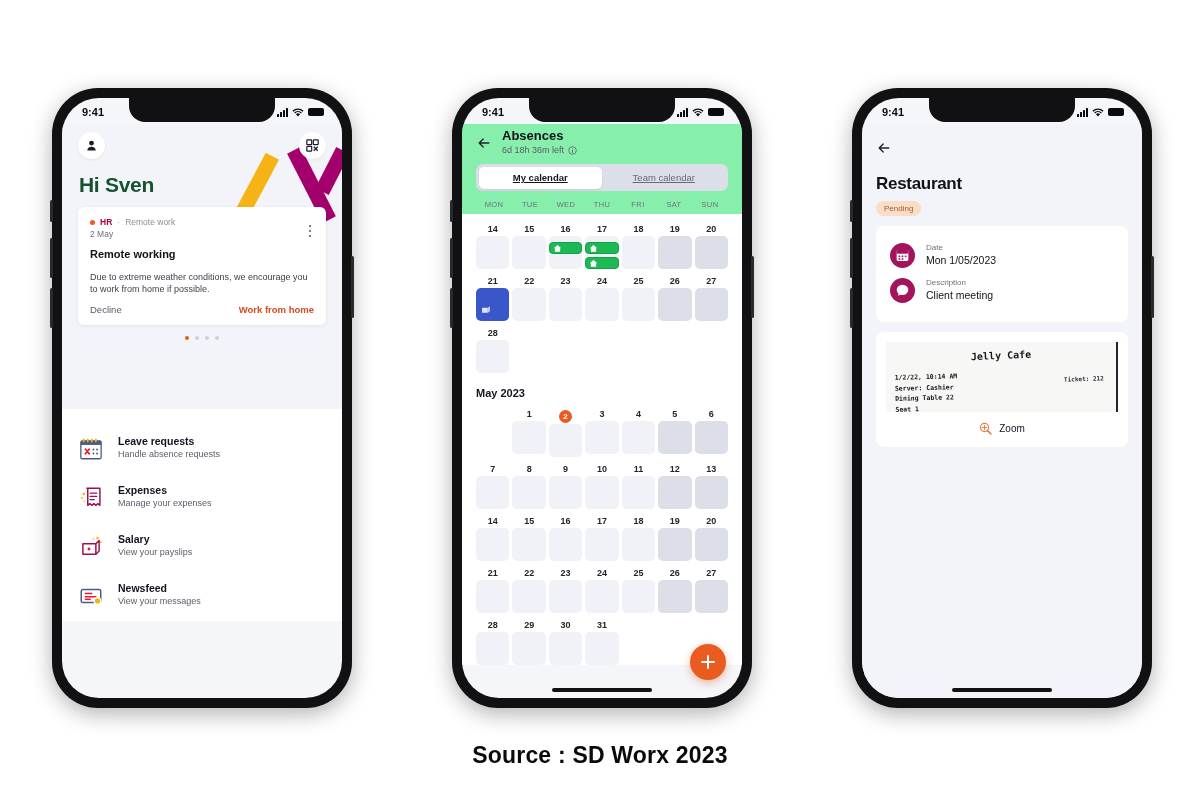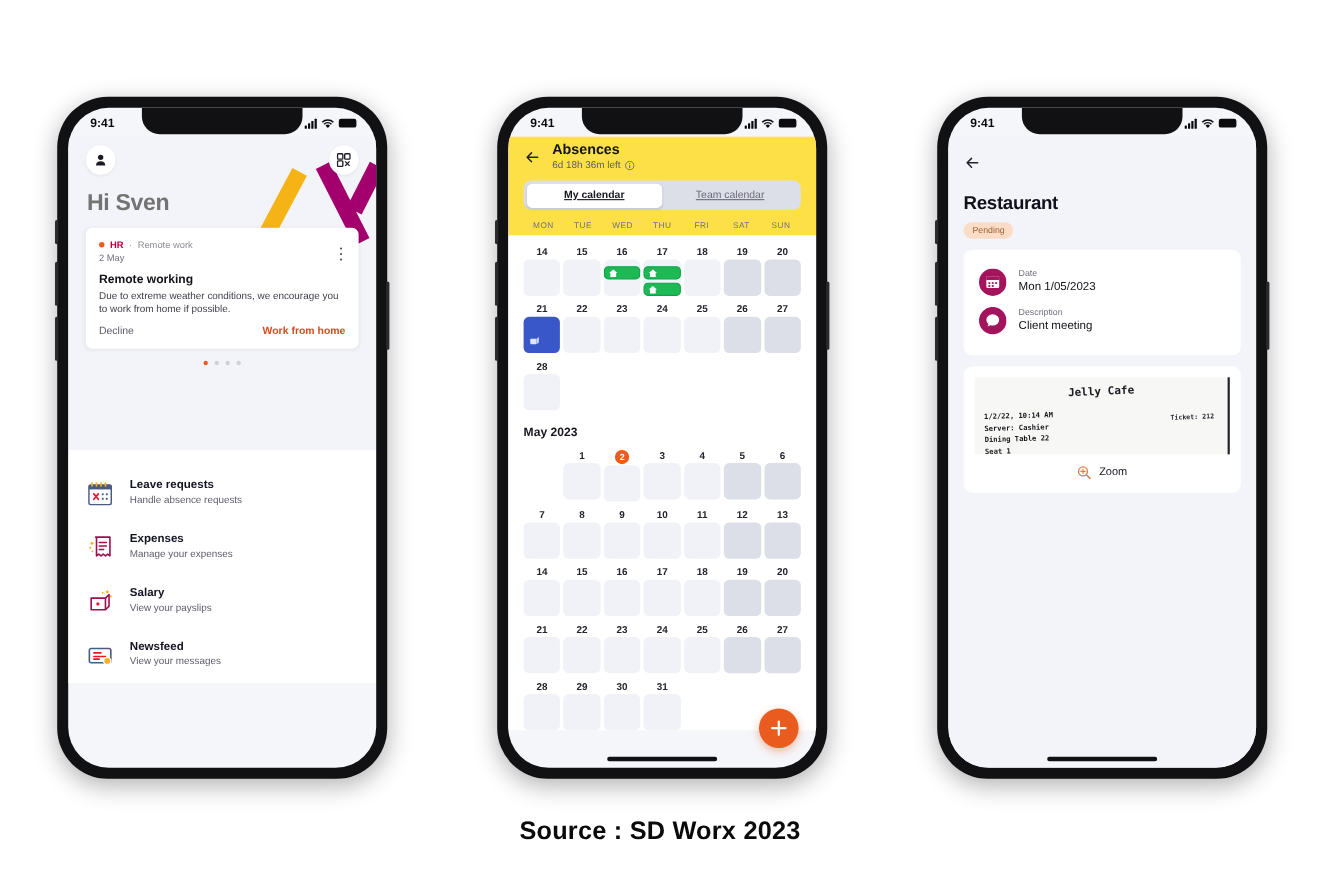--- a/index.html
+++ b/index.html
@@ -67,21 +67,21 @@
   .p1-top { position:relative; background:#f3f4f9; padding: 8px 16px 0; height: 285px; }
   .circ-btn {
     width:27px; height:27px; border-radius:50%; background:#fff;
     display:flex; align-items:center; justify-content:center;
     box-shadow: 0 1px 3px rgba(0,0,0,.07);
   }
   .p1-iconrow { display:flex; justify-content:space-between; align-items:center; position:relative; z-index:6;}
   .avatar-glyph { width:13px; height:13px; }
   .qr-glyph { width:13px; height:13px; }
   .greet {
-    font-size: 21px; font-weight: bold; color:#737373;
+    font-size: 21px; font-weight: bold; color:#14532d;
     margin: 14px 0 10px 1px; position:relative; z-index:6; letter-spacing:-.3px;
   }
   
   .deco { position:absolute; top:0; right:0; width:130px; height:150px; overflow:hidden; pointer-events:none; z-index:1;}
   .deco span { position:absolute; display:block; }
   .d-yellow1 { width:15px; height:72px; background:#f5b316; transform: rotate(28deg); left:36px; top:28px;}
   .d-magenta1{ width:15px; height:78px; background:#a3006e; transform: rotate(-27deg); left:92px; top:22px;}
   .d-magenta2{ width:15px; height:46px; background:#a3006e; transform: rotate(27deg); left:113px; top:24px;}
   .d-red     { width:14px; height:14px; background:#e8192c; left:88px; top:86px;}
   .d-yellow2 { width:12px; height:36px; background:#f5b316; transform: rotate(-22deg); left:87px; top:108px;}
@@ -93,36 +93,36 @@
   .nc-head { display:flex; justify-content:space-between; align-items:flex-end; }
   .nc-tagline { display:flex; align-items:center; gap:5px; font-size:8.5px; }
   .nc-dot { width:5px; height:5px; border-radius:50%; background:#ea5b1f; }
   .nc-hr { font-weight:bold; color:#b3003f; }
   .nc-sep { color:#9a9aa5; }
   .nc-sub { color:#8d8d99; }
   .nc-date { font-size:8.5px; color:#6f6f7c; margin-top:2px; }
   .kebab { display:flex; flex-direction:column; gap:2.5px; padding:2px 3px; }
   .kebab i { width:2.5px; height:2.5px; border-radius:50%; background:#55555f; display:block;}
   .nc-title { font-size:11px; font-weight:bold; color:#111217; margin-top:9px; }
-  .nc-text { font-size:9px; color:#3e3e49; line-height:1.38; margin-top:3px; }
+  .nc-text { font-size:9px; color:#3e3e49; line-height:1.38; margin-top:11px; }
   .nc-actions { display:flex; justify-content:space-between; margin-top:8px; font-size:9.5px; }
   .act-decline { color:#5a5a66; }
   .act-primary { color:#d64a1e; font-weight:bold; }
   .dots { display:flex; justify-content:center; gap:6px; margin-top:11px; }
   .dots i { width:4px; height:4px; border-radius:50%; background:#cfd0da; display:block;}
   .dots i.on { background:#ea5b1f; }
 
   .p1-list { background:#fff; padding: 16px 16px 0; }
   .row-item { display:flex; align-items:flex-start; gap:14px; padding: 10px 0 12px; }
   .row-ico { width:26px; height:26px; flex:none; margin-top:1px; }
   .row-title { font-size:10.5px; font-weight:bold; color:#121320; }
   .row-sub { font-size:9px; color:#5d5d6b; margin-top:2px; }
 
   
-  .p2-head { background:#fde047; padding: 4px 14px 0; }
+  .p2-head { background:#86efac; padding: 4px 14px 0; }
   .p2-titlerow { display:flex; align-items:flex-start; gap:10px; }
   .backarrow { width:16px; height:16px; flex:none; margin-top:7px; }
   .p2-title { font-size:13px; font-weight:bold; color:#101119; }
   .p2-sub { font-size:9px; color:#5c5c69; margin-top:2px; display:flex; align-items:center; gap:4px;}
   .info-ic { width:9px; height:9px; }
   .seg {
     display:flex; background:#dcdee8; border-radius:7px; padding:2.5px;
     margin: 9px 0 0;
   }
   .seg > div {

